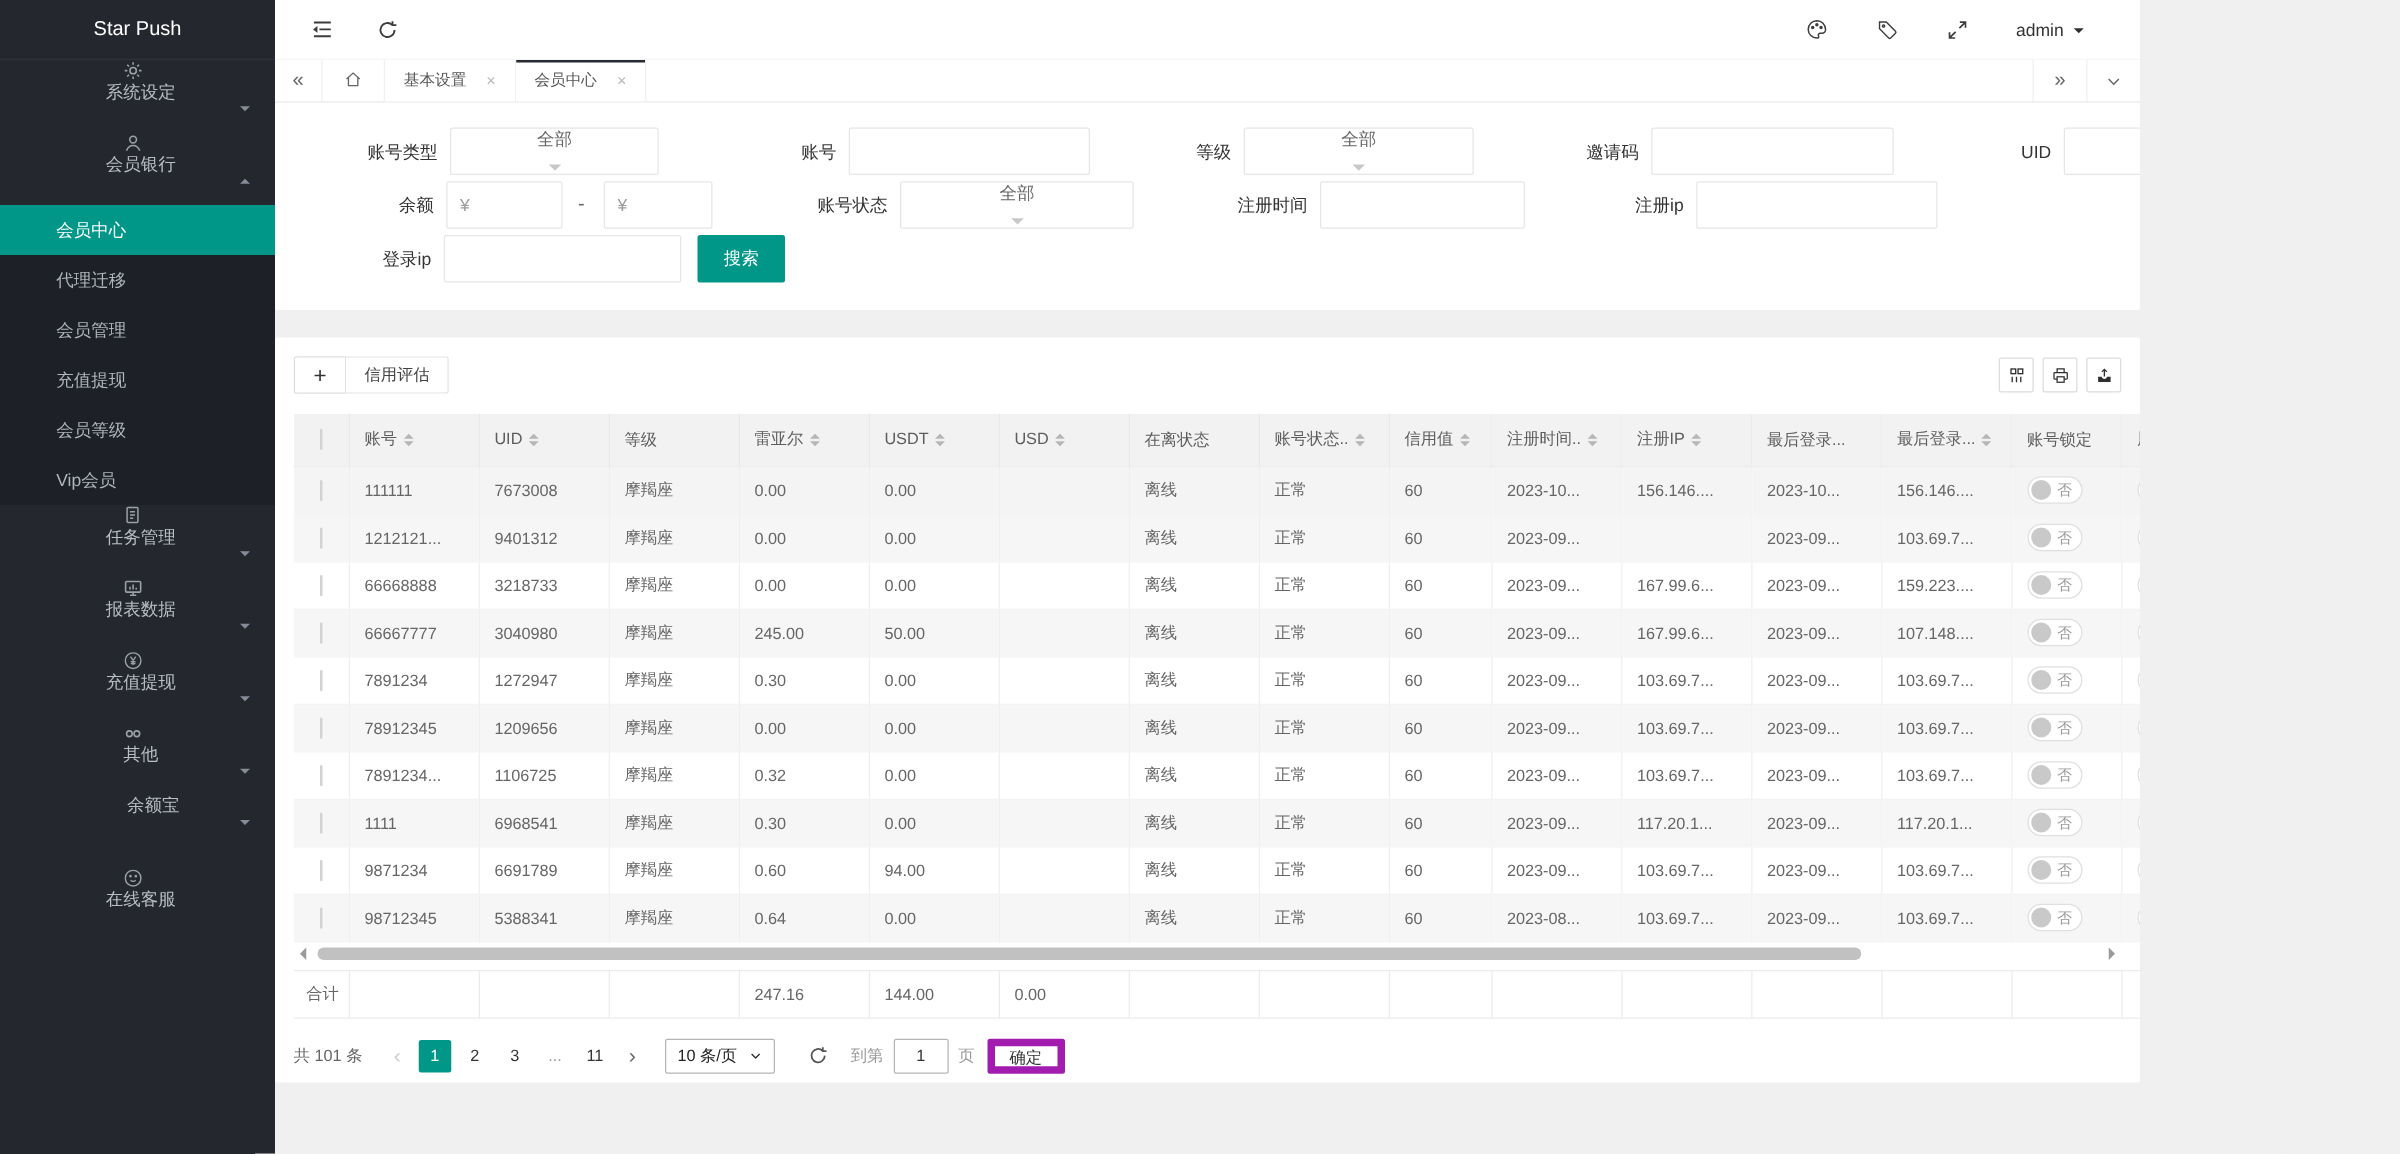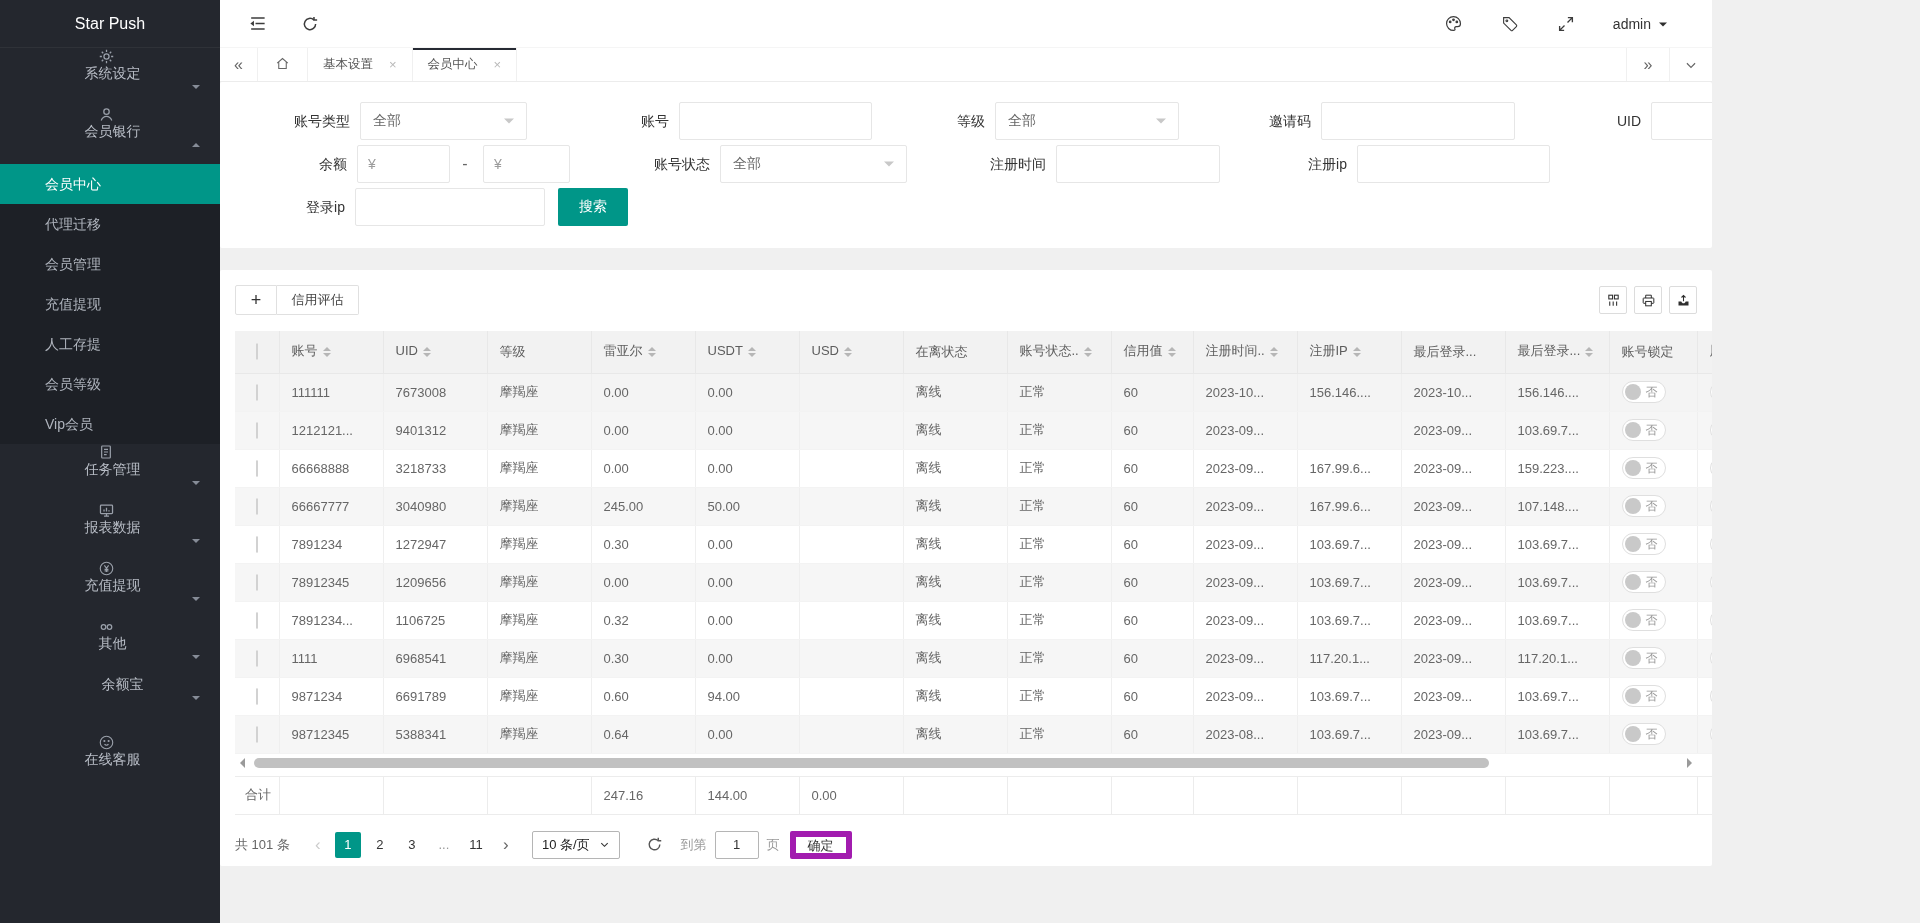--- a/index.html
+++ b/index.html
@@ -45,21 +45,21 @@
 
   
   .content { position:absolute; left:220px; top:82px; right:0; bottom:0; overflow:hidden; }
   .card { background:#fff; border-radius:2px; }
 
   
   .filter-card { position:relative; height:166px; margin-bottom:22px; }
   .f-label { position:absolute; width:110px; text-align:right; line-height:38px; font-size:14px; color:#333; white-space:nowrap; }
   .f-input { position:absolute; height:38px; border:1px solid #e6e6e6; border-radius:2px; background:#fff; padding:0 10px; font-size:14px; color:#666; outline:none; font-family:inherit; }
   .f-input::placeholder { color:#9c9c9c; }
-  .f-select { position:absolute; height:38px; border:1px solid #e6e6e6; border-radius:2px; background:#fff; display:flex; align-items:center; justify-content:space-between; padding:0 12px; font-size:14px; color:#666; cursor:pointer; }
+  .f-select { position:absolute; height:38px; border:1px solid #e6e6e6; border-radius:2px; background:#fff; display:flex; align-items:center; justify-content:space-between; padding:0 12px; font-size:14px; color:#666; cursor:pointer;flex-direction:column; }
   .sel-caret { width:0; height:0; border:5px solid transparent; border-top-color:#c8c8c8; transform:translateY(2.5px); }
   .dash { position:absolute; width:28px; text-align:center; line-height:38px; color:#666; }
   .search-btn { position:absolute; width:70px; height:38px; background:#009688; color:#fff; border:none; border-radius:2px; font-size:14px; cursor:pointer; font-family:inherit; }
 
   
   .table-card { height:596px; padding:15px; }
   .toolbar { height:30px; display:flex; align-items:center; margin-bottom:16px; }
   .btn-group { display:flex; }
   .tb-btn { height:30px; border:1px solid #e0e0e0; background:#fff; color:#444; font-size:13px; display:flex; align-items:center; justify-content:center; cursor:pointer; font-family:inherit; }
   .tb-btn.plus { width:42px; border-radius:2px 0 0 2px; font-size:18px; color:#333; }
@@ -140,21 +140,20 @@
             </svg>
           </span>
           <span class="mi-label">会员银行</span>
           <i class="tri-up"></i>
         </div>
         <div class="submenu">
           <div class="sub-item active">会员中心</div>
           <div class="sub-item">代理迁移</div>
           <div class="sub-item">会员管理</div>
           <div class="sub-item">充值提现</div>
-          <div class="sub-item">人工存提</div>
           <div class="sub-item">会员等级</div>
           <div class="sub-item">Vip会员</div>
         </div>
         <div class="menu-item">
           <span class="mi-icon">
             <svg width="16" height="16" viewBox="0 0 24 24" fill="none" stroke="currentColor" stroke-width="1.8">
               <rect x="5.5" y="3" width="13" height="18" rx="1.2"></rect>
               <path d="M9 8h6M9 12h6M9 16h4"></path>
             </svg>
           </span>

